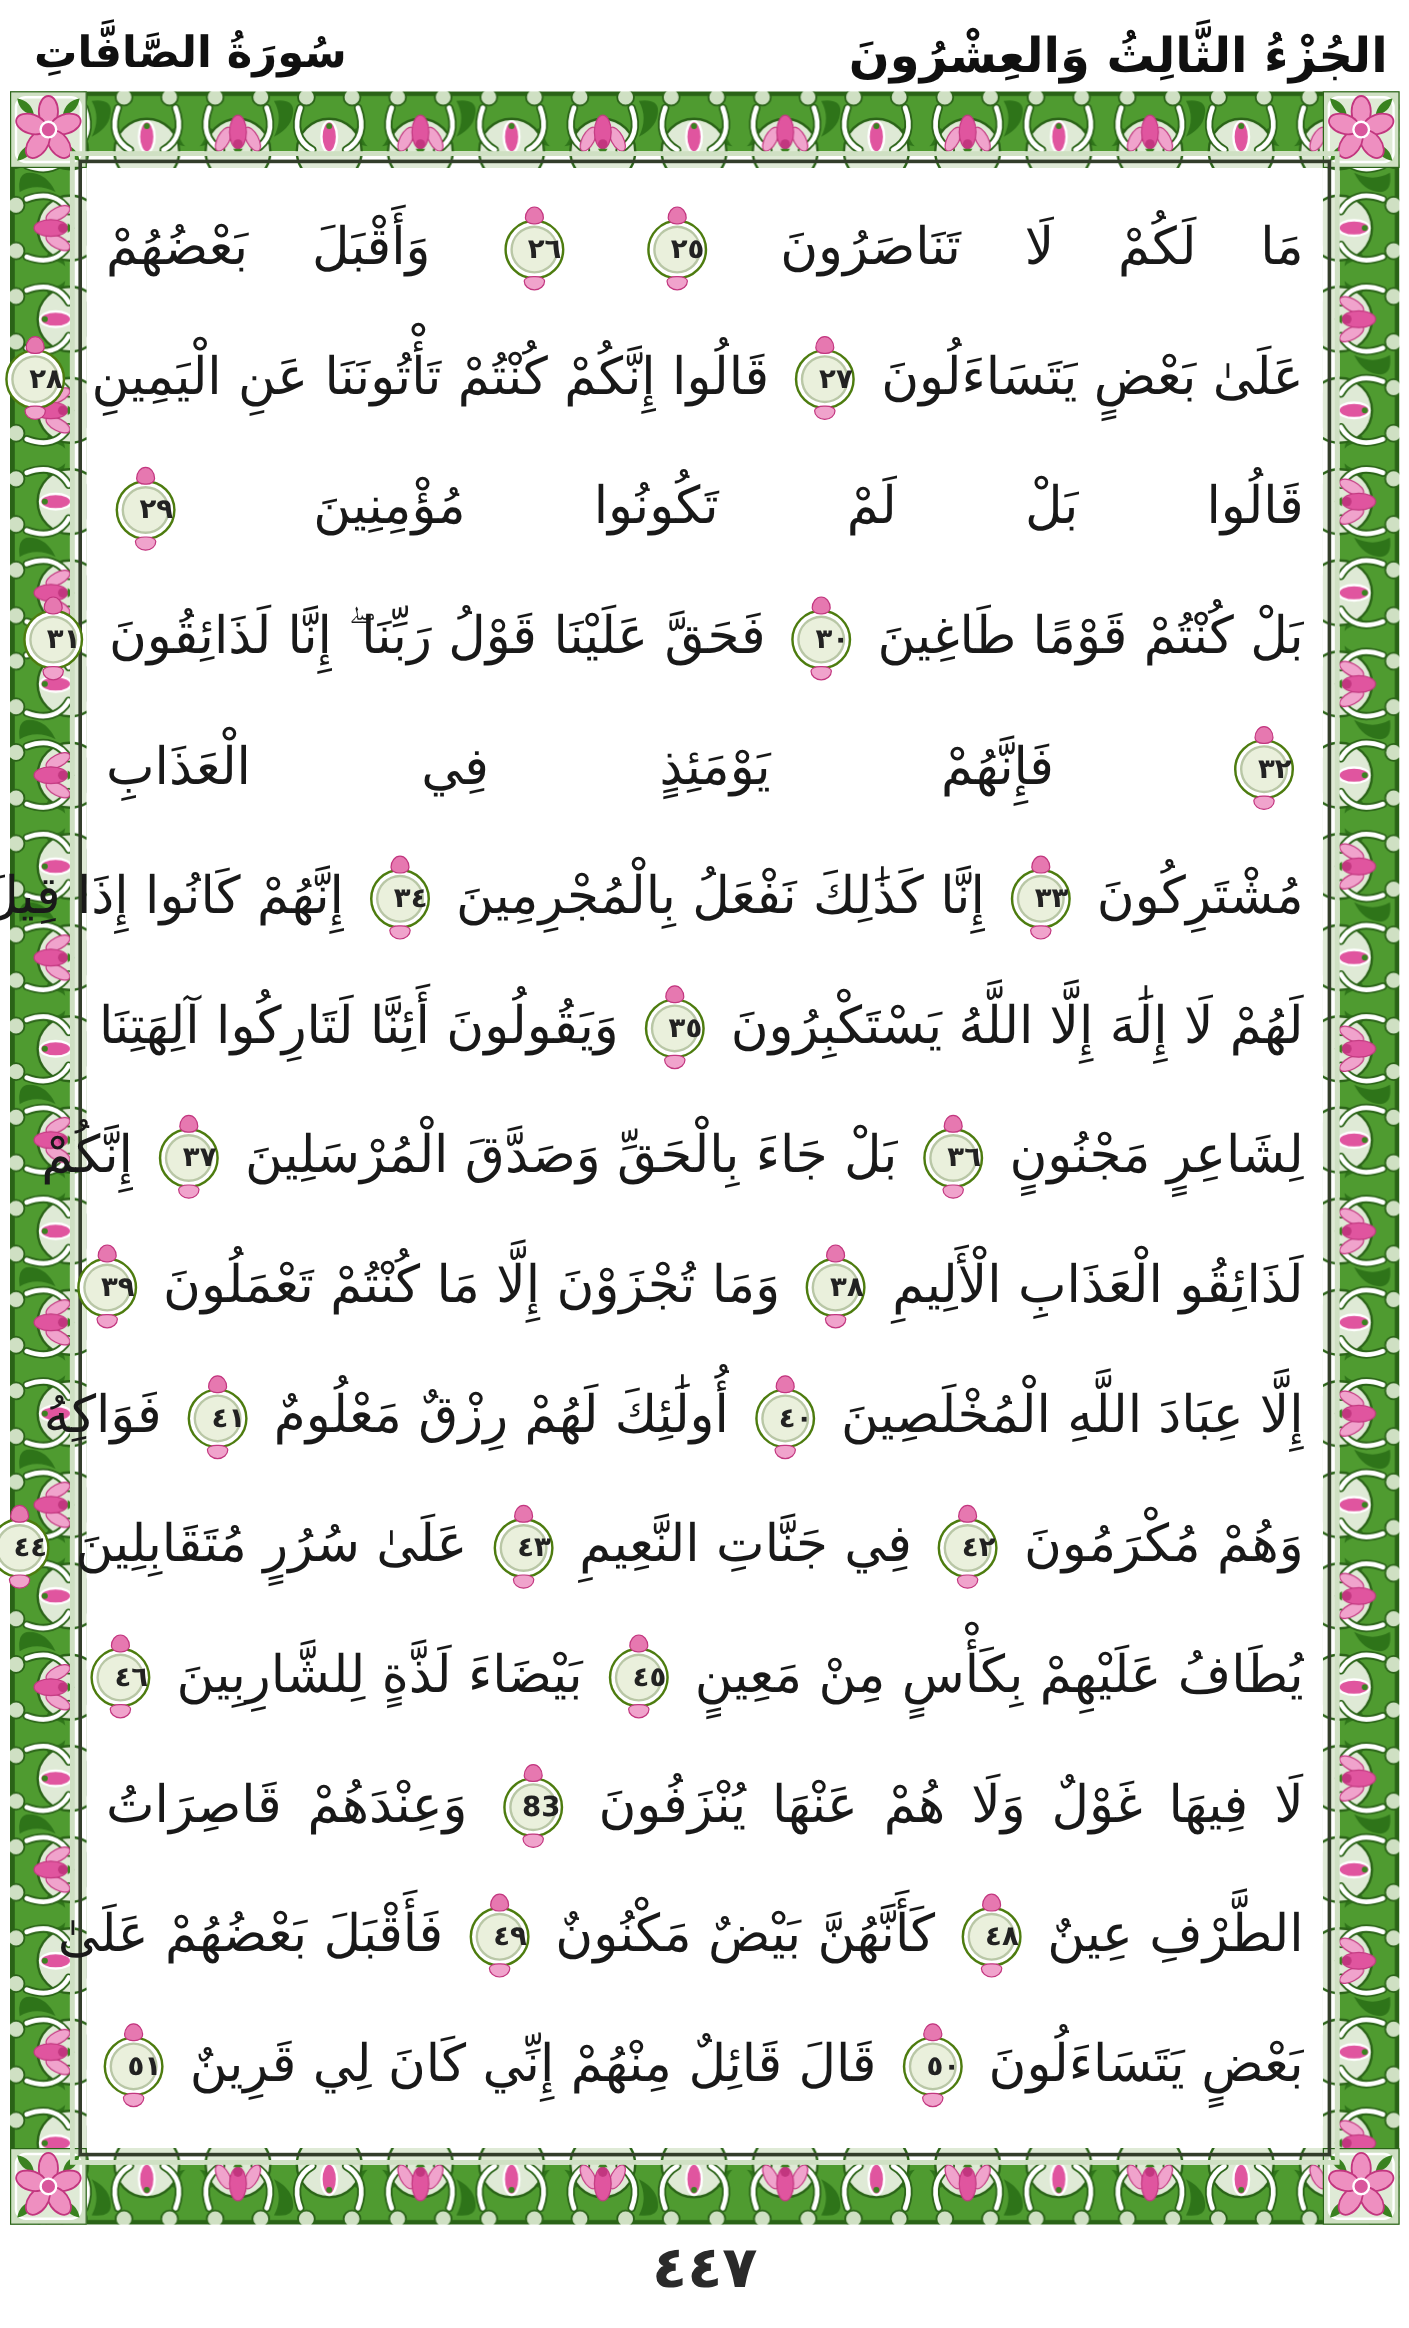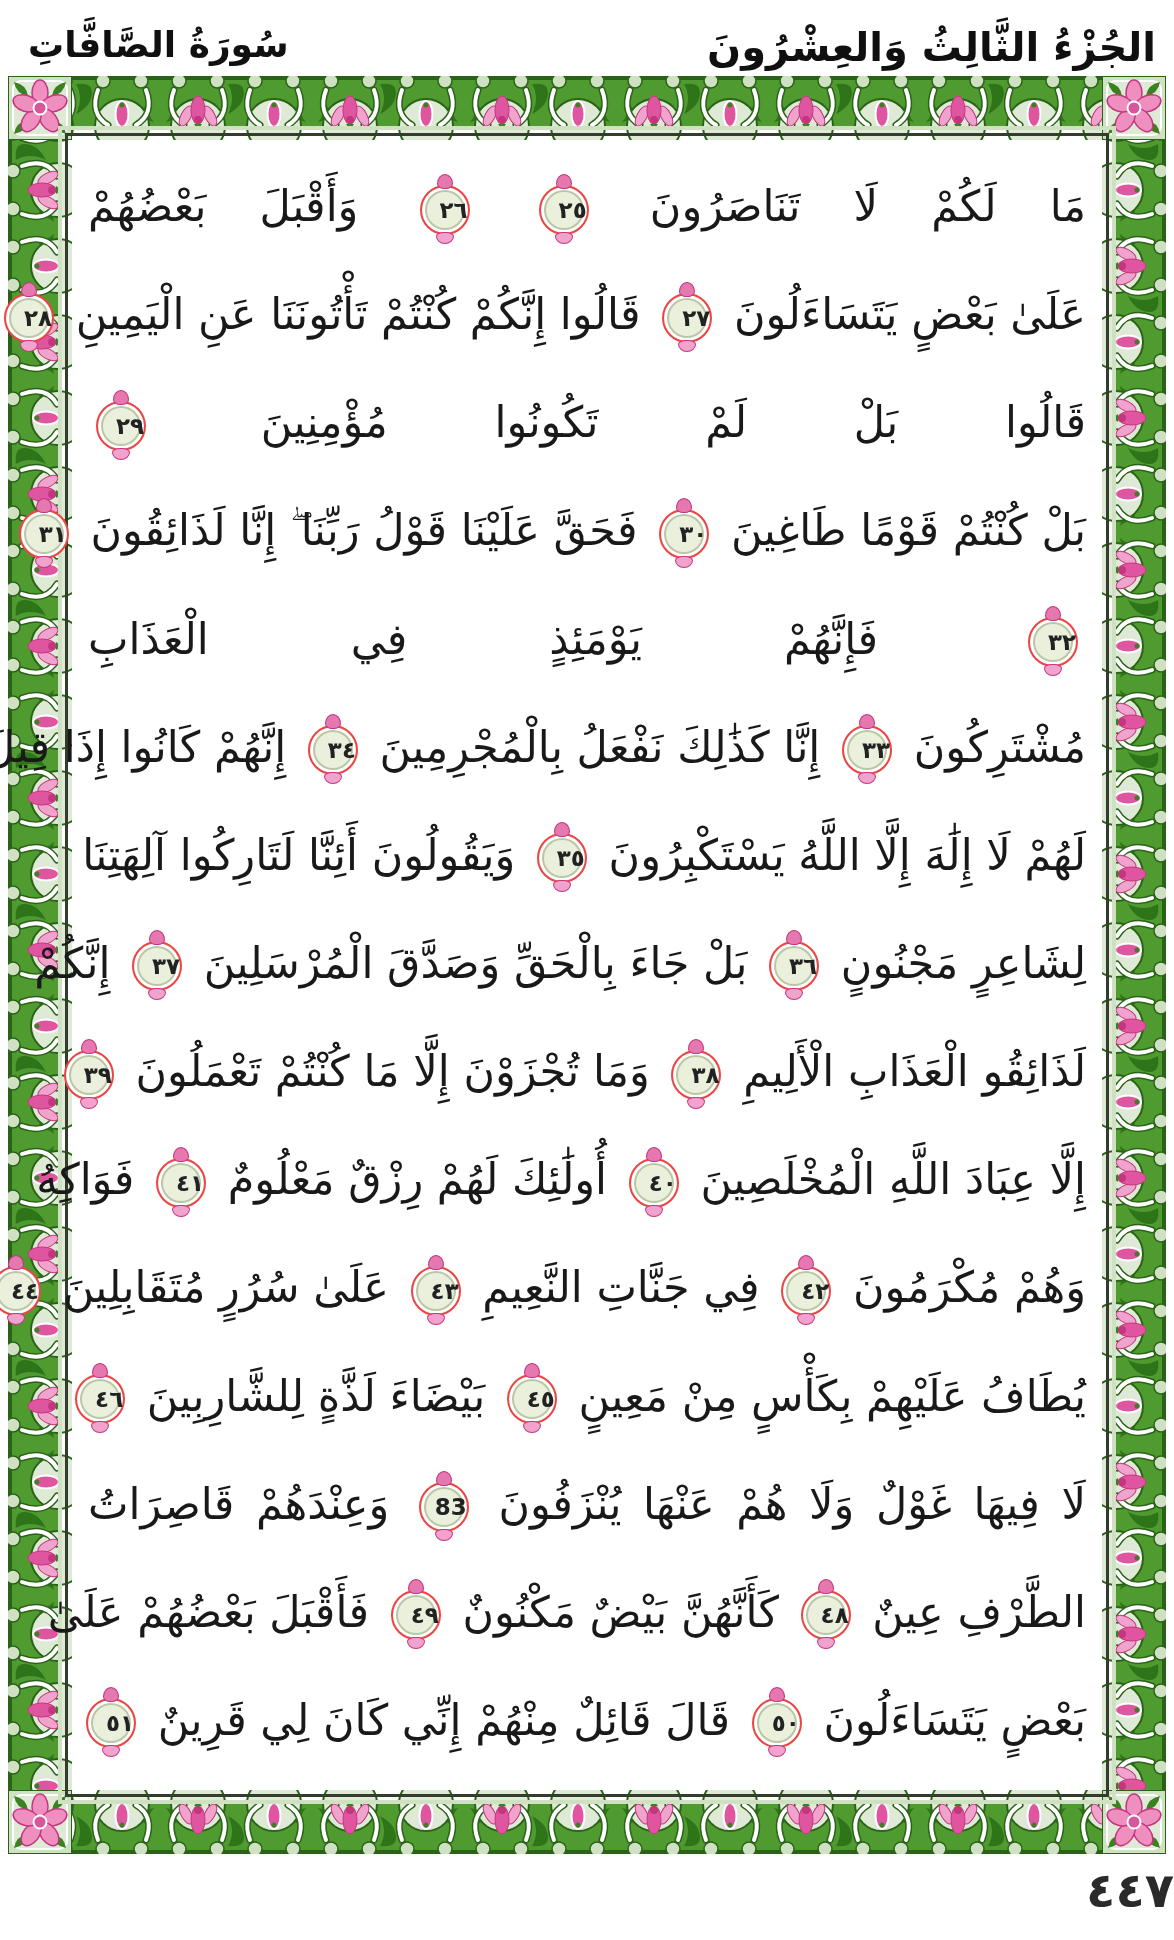--- a/index.html
+++ b/index.html
@@ -62,21 +62,21 @@
     white-space:nowrap;
     color:#191919;
   }
   .vtext { letter-spacing:0; }
 
   
   .ayah {
     display:inline-block; position:relative;
     width:50px; height:50px; border-radius:50%;
     background:#eaf0dc;
-    border:2px solid #ef4444;
+    border:2px solid #4d7c0f;
     box-shadow: inset 0 0 0 3px #ffffff, inset 0 0 0 5px #b9c7a6;
     vertical-align:middle; margin:0 8px;
     text-align:center;
   }
   .ayah::before {
     content:""; position:absolute; top:-13px; left:50%;
     transform:translateX(-50%);
     width:14px; height:13px; background:#e678b0;
     border:1px solid #c2367f;
     border-radius:50% 50% 45% 45% / 65% 65% 35% 35%;
@@ -90,21 +90,21 @@
   }
   .ayah-num {
     display:block; width:100%; height:100%;
     line-height:46px; font-size:23px; font-weight:bold; color:#222222;
     text-align:center;
   }
 
   
   .page-number {
     position:absolute; top:1862px; left:0; width:100%;
-    text-align:right; font-size:48px; color:#2a2a2a; font-weight:bold;
+    text-align:center; font-size:48px; color:#2a2a2a; font-weight:bold;
   }
 </style>
 </head>
 <body>
 
 <div class="page">
 
   <div class="hdr hdr-right">الجُزْءُ الثَّالِثُ وَالعِشْرُونَ</div>
   <div class="hdr hdr-left">سُورَةُ الصَّافَّاتِ</div>
 

